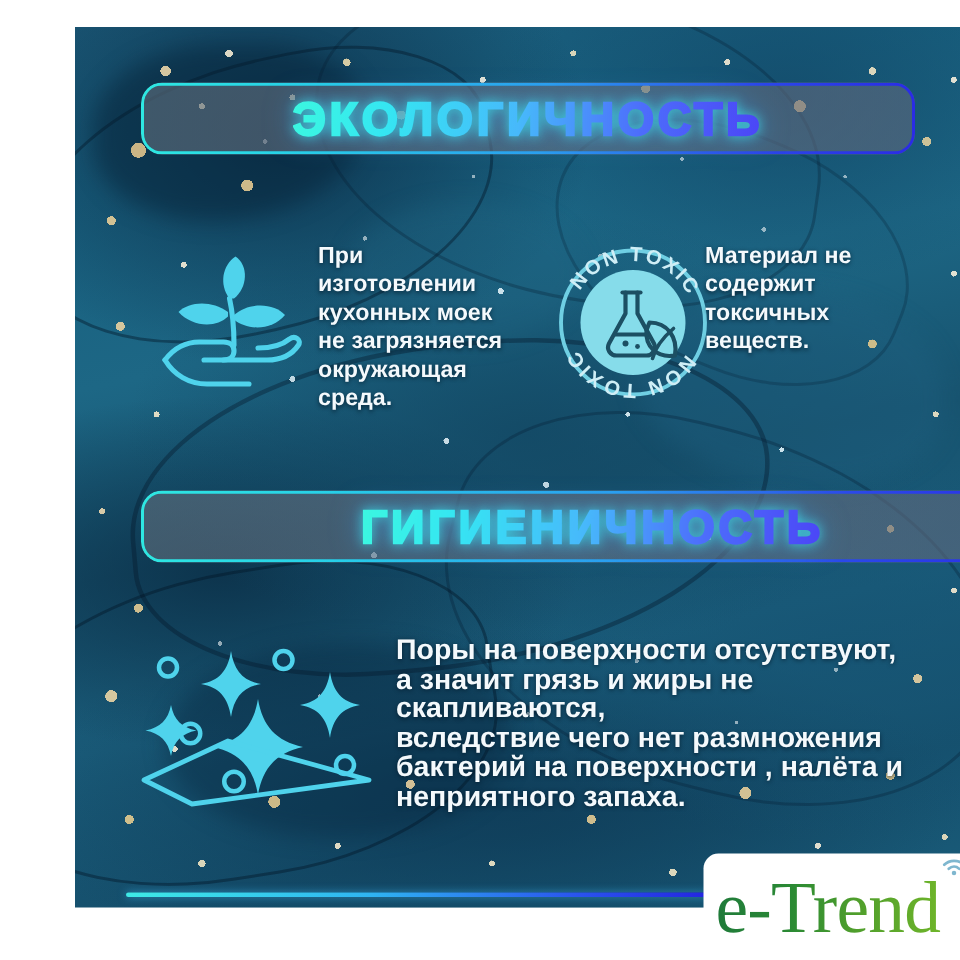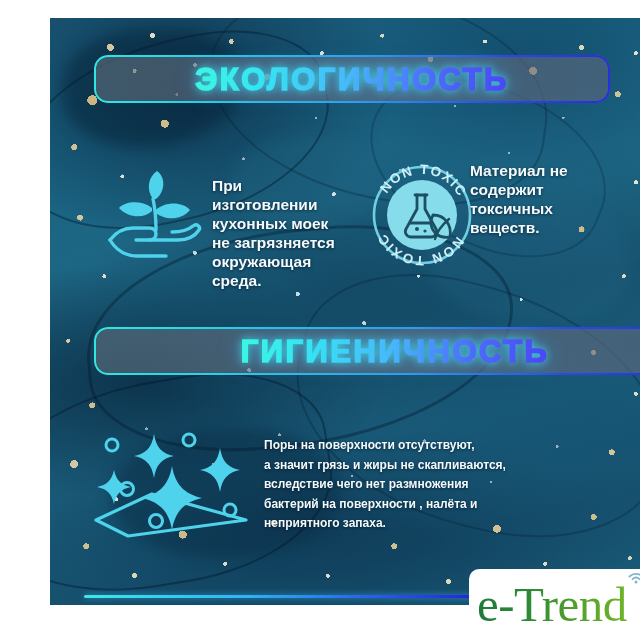--- a/index.html
+++ b/index.html
@@ -166,23 +166,23 @@
   
   .body-text{
     position:absolute;
     color:#f4f9fc;
     font-weight:700;
     font-size:15.5px;
     line-height:19px;
     text-shadow:0 1px 3px rgba(4,26,42,.75);
     white-space:pre-line;
   }
-  #eco-text-left{ left:180px; top:176px; width:150px; }
+  #eco-text-left{ left:180px; top:161px; width:150px; }
   #eco-text-right{ left:438px; top:161px; width:140px; }
-  #hyg-text{ left:232px; top:436px; width:352px; font-size:12px; line-height:19.5px;}
+  #hyg-text{ left:232px; top:424px; width:352px; font-size:19px; line-height:19.5px;}
 
   
   .icon-box{position:absolute;}
   #icon-plant{ left:76px; top:166px; width:96px; height:98px; }
   #icon-sparkle{ left:62px; top:428px; width:156px; height:110px; }
   #badge-nontoxic{ left:338px; top:163px; width:104px; height:104px; }
 
   
   #bottom-rule{
     position:absolute;

